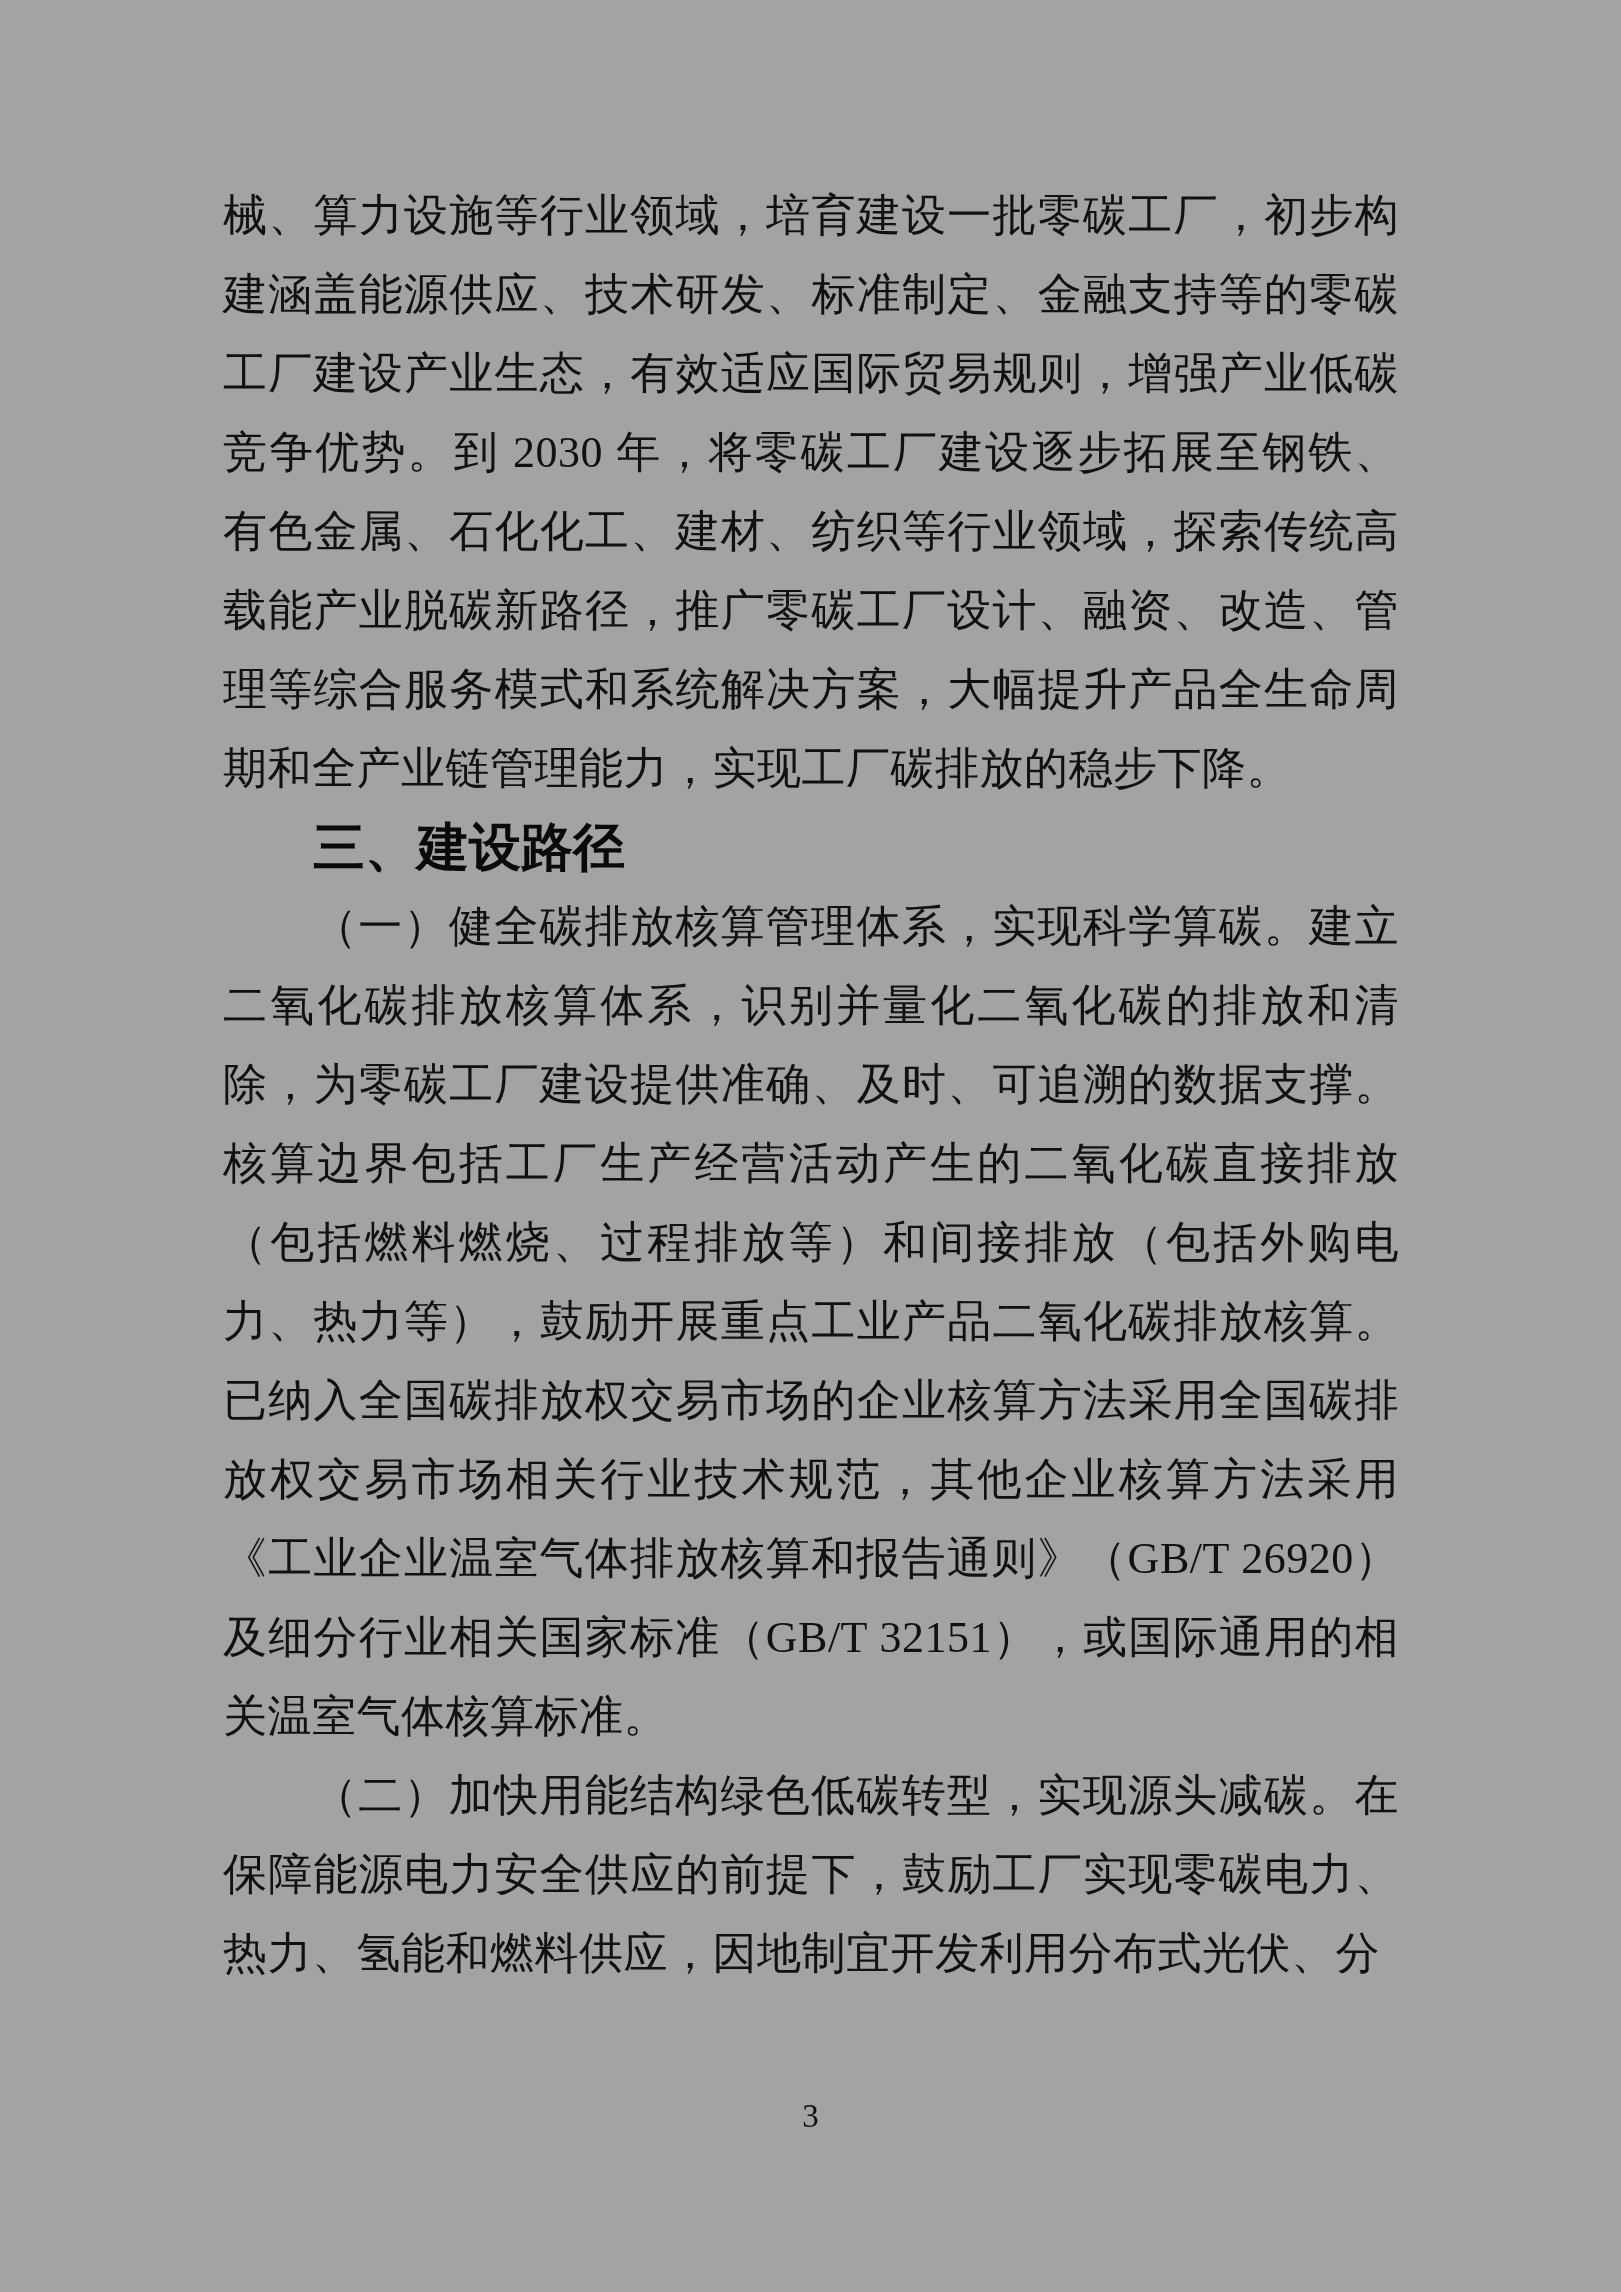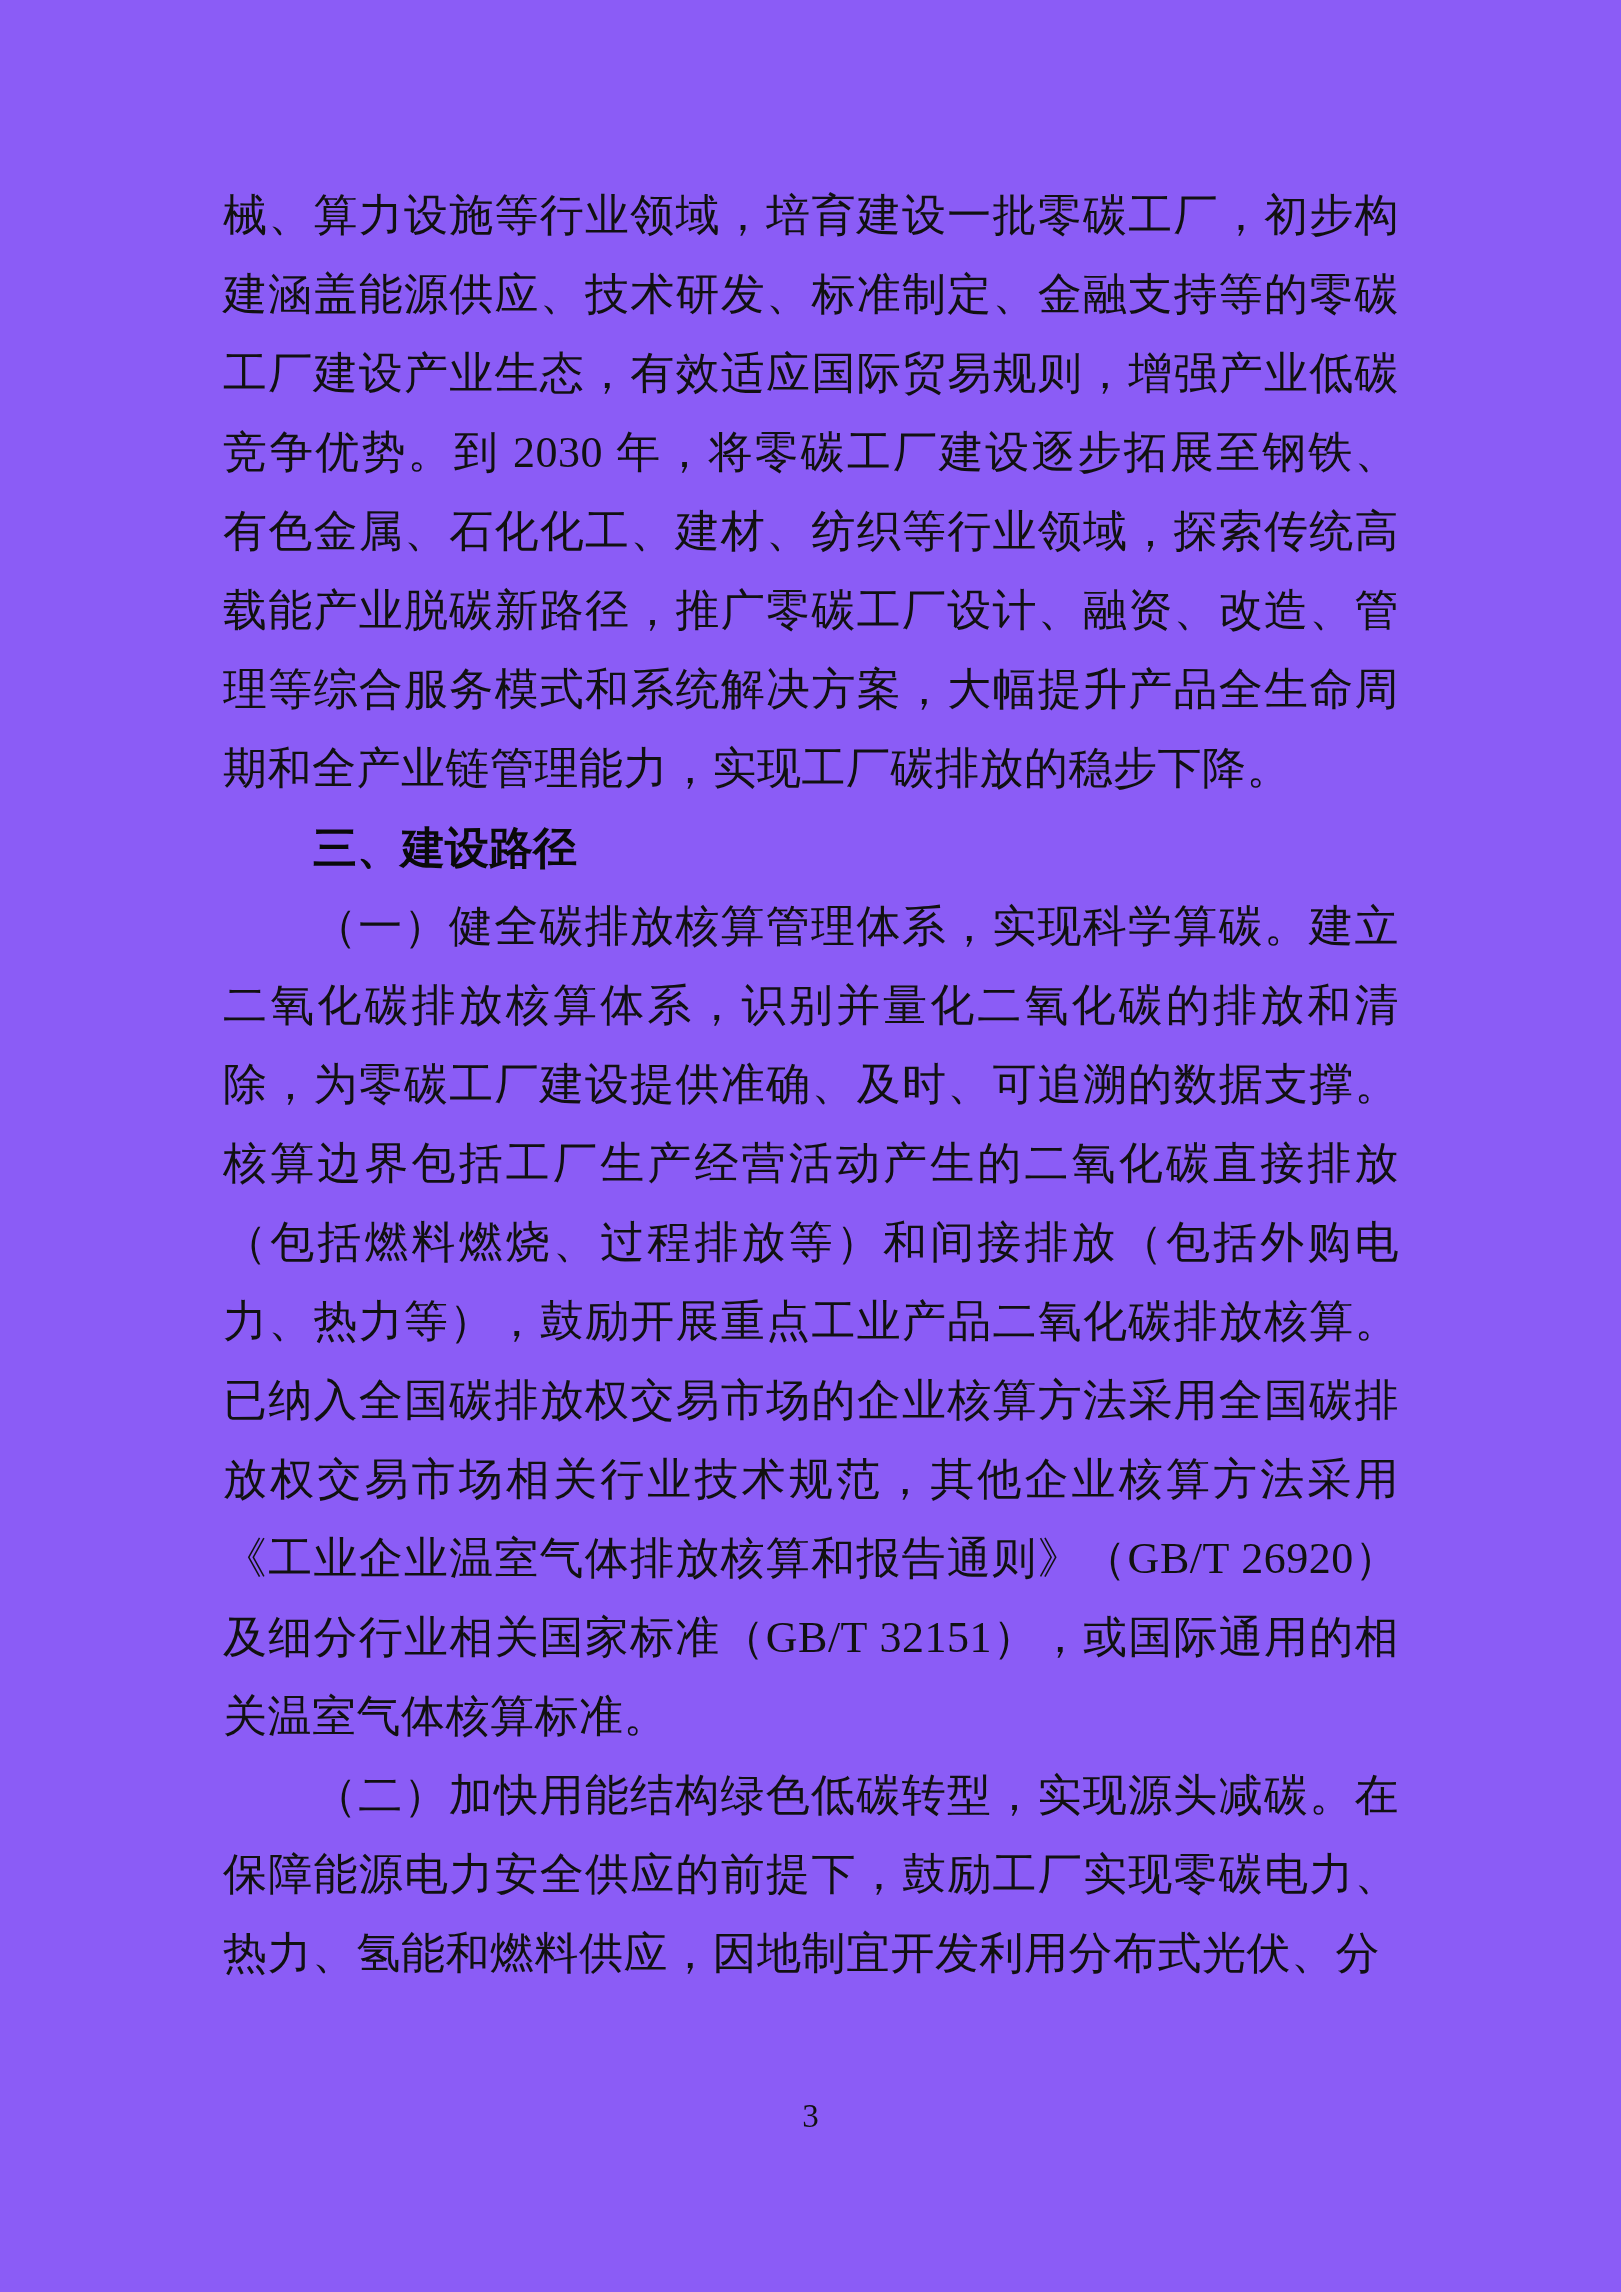--- a/index.html
+++ b/index.html
@@ -9,21 +9,21 @@
   }
   body {
     font-family: "Liberation Serif", "DejaVu Serif", serif;
     color: #0a0a0a;
   }
   .page {
     position: relative;
     width: 1621px;
     height: 2293px;
     margin: 0 auto;
-    background: #8b5cf6;
+    background: #a3a3a3;
     box-sizing: border-box;
     overflow: hidden;
     padding-left: 24px;
   }
   .content {
     position: absolute;
     left: 223px;
     top: 176px;
     width: 1176px;
   }
@@ -33,21 +33,21 @@
     text-align: justify;
     text-justify: inter-ideograph;
     letter-spacing: 0.5px;
     margin: 0;
     color: #111111;
   }
   .para.indent {
     text-indent: 90px;
   }
   .heading {
-    font-size: 44px;
+    font-size: 52px;
     line-height: 79px;
     font-weight: bold;
     text-indent: 90px;
     margin: 0;
     color: #0a0a0a;
     font-family: "Liberation Sans", sans-serif;
   }
   .page-number {
     position: absolute;
     left: 0;

